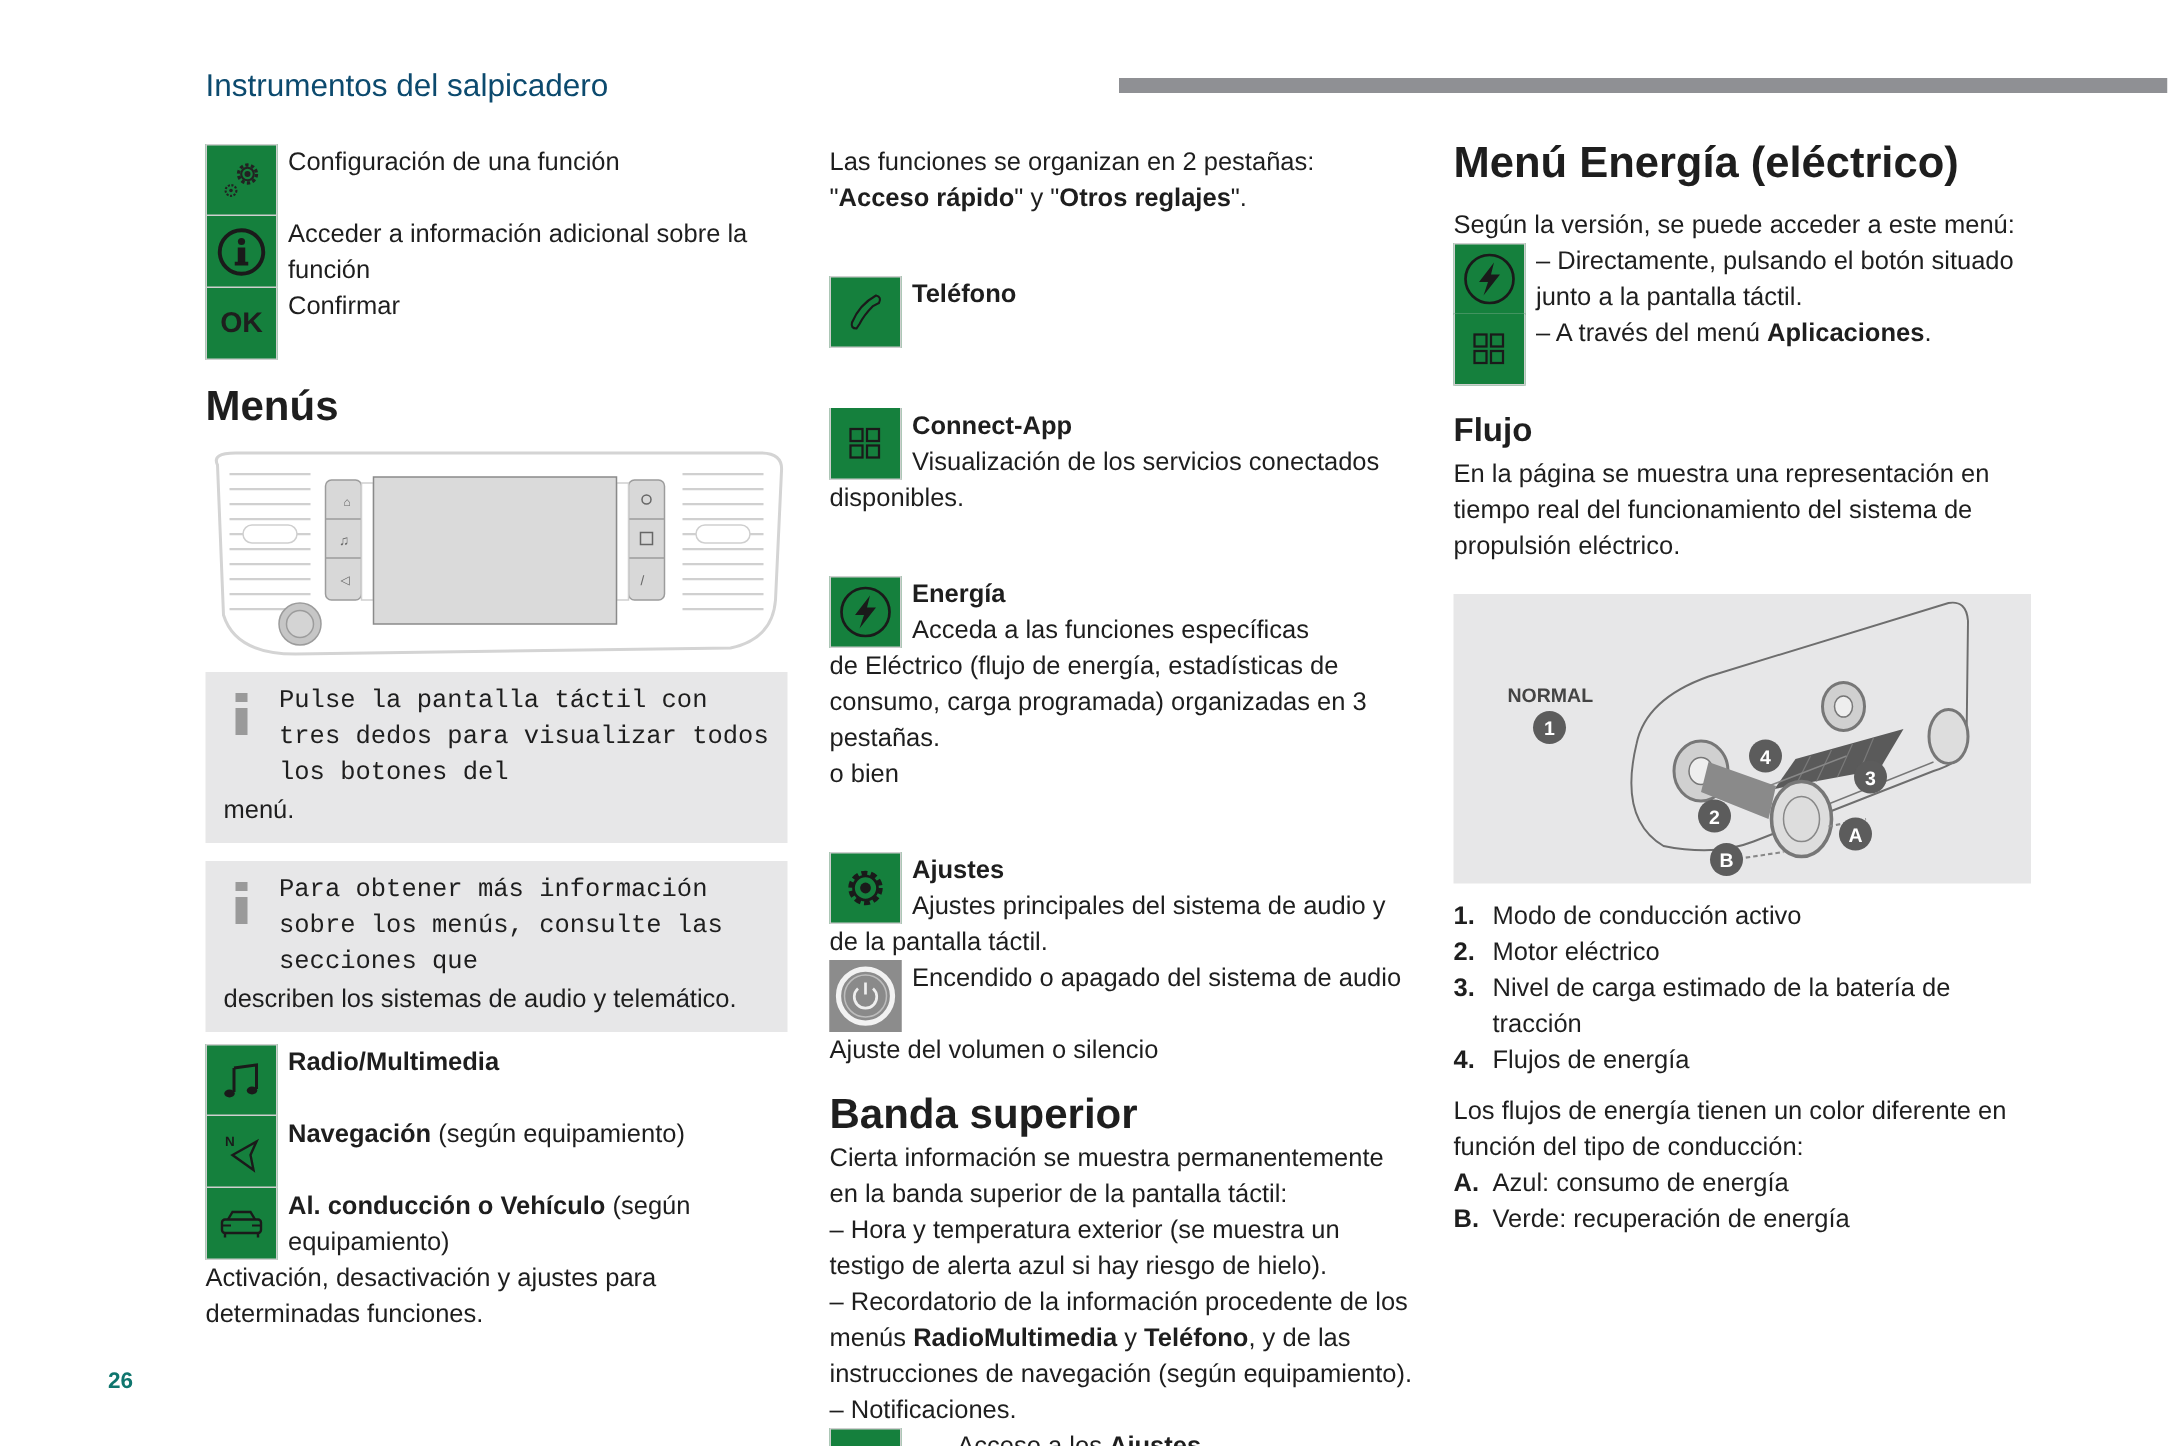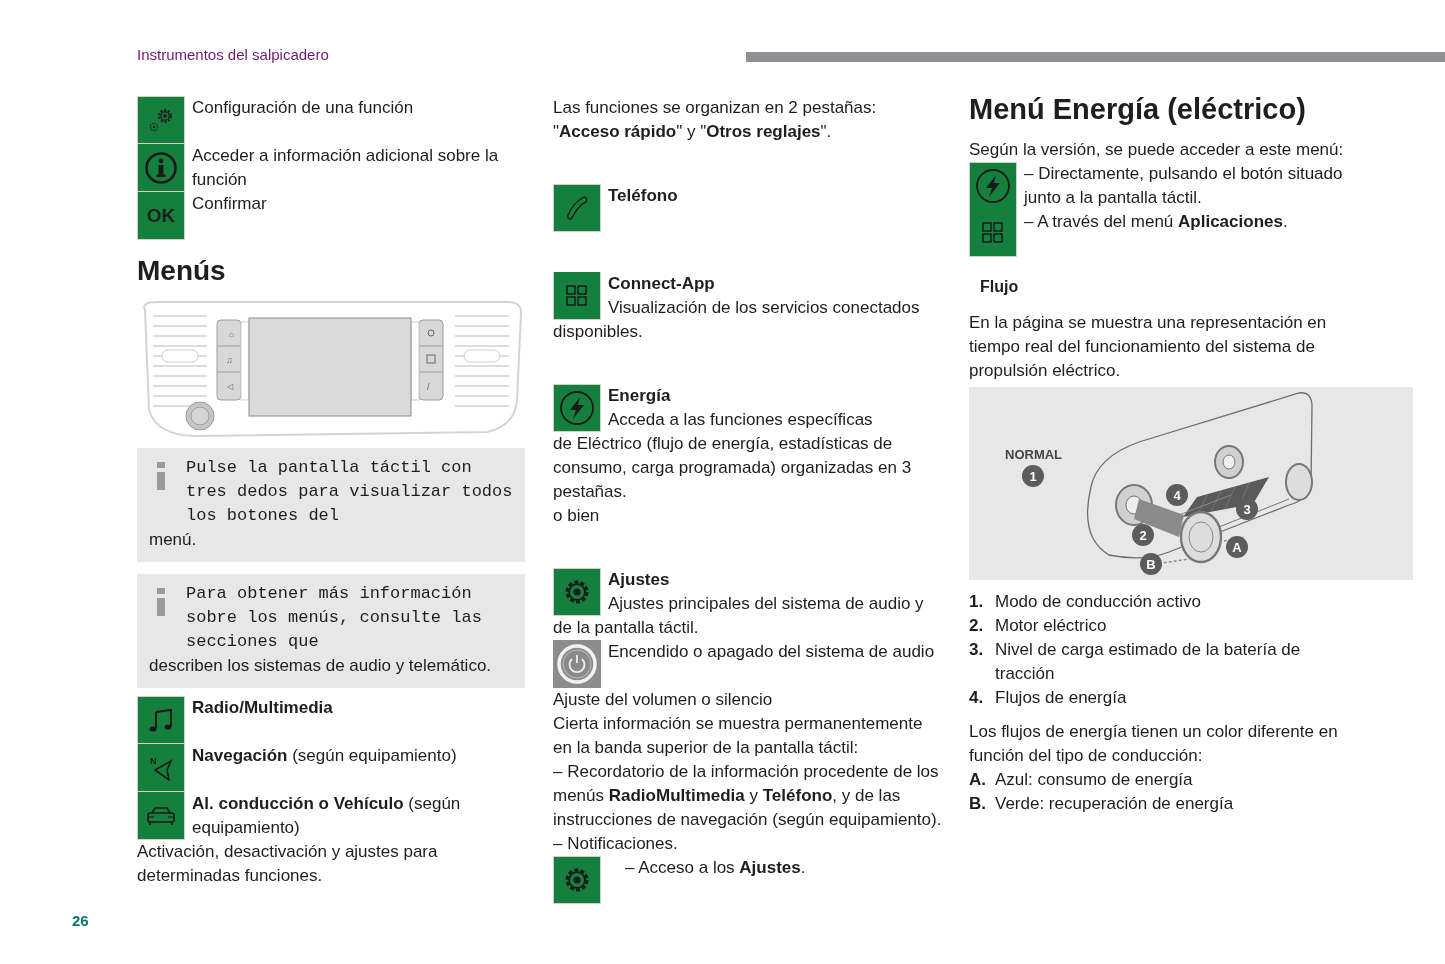--- a/index.html
+++ b/index.html
@@ -2,21 +2,21 @@
 <html><head>
 <meta charset="utf-8">
 <style>
   html, body { margin: 0; padding: 0; background: #ffffff; }
   body {
     width: 1445px; height: 964px; position: relative; overflow: hidden;
     font-family: "Liberation Sans", sans-serif; color: #1e1e1e;
   }
   .header-title {
     position: absolute; left: 137px; top: 46px;
-    font-size: 15px; color: #701a75;
+    font-size: 21px; color: #0c4a6e;
   }
   .header-bar {
     position: absolute; left: 746px; top: 52px; width: 699px; height: 10px;
     background: #8f9094;
   }
   .page-number {
     position: absolute; left: 72px; top: 912px;
     font-size: 15px; font-weight: bold; color: #0f766e;
   }
   .col { position: absolute; top: 96px; font-size: 17px; line-height: 24px; }
@@ -32,21 +32,21 @@
   }
   .icon-box.stacked { border-top: none; height: 47px; }
   .icon-box.dark { background: #8c8c8c; border-color: #8c8c8c; }
   .icon-text { margin-left: 55px; }
   .bold { font-weight: bold; margin-top: 40px; }
 
   h2.section {
     font-size: 28px; font-weight: bold; margin: 0; line-height: 34px; color: #1e1e1e;
   }
   h3.sub {
-    font-size: 16px; font-weight: bold; margin: 11px; line-height: 26px;
+    font-size: 22px; font-weight: bold; margin: 0; line-height: 26px;
   }
   .note {
     background: #e7e7e8; padding: 8px 12px 10px 12px; position: relative;
   }
   .note .note-i {
     position: absolute; left: 20px; top: 14px; width: 8px; height: 30px;
   }
   .note .note-i .dot { width: 8px; height: 6px; background: #9a9a9a; }
   .note .note-i .stem { width: 8px; height: 18px; background: #9a9a9a; margin-top: 4px; }
   .note .first { padding-left: 37px; font-family: Liberation Mono, monospace; }
@@ -261,21 +261,23 @@
         <circle cx="21" cy="21" r="18" fill="#8c8c8c" stroke="#f2f2f2" stroke-width="3.5"></circle>
         <circle cx="21" cy="21" r="14" fill="#8a8a8a" stroke="#bdbdbd" stroke-width="1"></circle>
         <path d="M16,16 A7.5,7.5 0 1 0 26,16" fill="none" stroke="#eeeeee" stroke-width="1.8"></path>
         <line x1="21" y1="12" x2="21" y2="20" stroke="#eeeeee" stroke-width="1.8"></line>
       </svg>
     </div>
     <div class="icon-text">Encendido o apagado del sistema de audio</div>
   </div>
   <div>Ajuste del volumen o silencio</div>
 
+  <h2 class="section" style="margin-top:14px">Banda superior</h2>
   <div>Cierta información se muestra permanentemente en la banda superior de la pantalla táctil:</div>
+  <div>–  Hora y temperatura exterior (se muestra un testigo de alerta azul si hay riesgo de hielo).</div>
   <div><span>–  Recordatorio de la información procedente de los menús </span><span class="bold">RadioMultimedia</span><span> y </span><span class="bold">Teléfono</span><span>, y de las instrucciones de navegación (según equipamiento).</span></div>
   <div>–  Notificaciones.</div>
   <div class="icon-row">
     <div class="icon-box">
       <svg width="30" height="30" viewBox="0 0 30 30">
         <circle cx="15" cy="15" r="10" fill="none" stroke="#1a1a1a" stroke-width="3" stroke-dasharray="4 2.3"></circle>
         <circle cx="15" cy="15" r="8" fill="none" stroke="#1a1a1a" stroke-width="1.8"></circle>
         <circle cx="15" cy="15" r="3.6" fill="#1a1a1a"></circle>
       </svg>
     </div>
@@ -301,21 +303,21 @@
           <rect x="13" y="13" width="8" height="8"></rect>
       </svg>
     </div>
     <div class="icon-text">–  Directamente, pulsando el botón situado junto a la pantalla táctil.</div>
     <div class="icon-text"><span>–  A través del menú </span><span class="bold">Aplicaciones</span><span>.</span></div>
   </div>
 
   <h3 class="sub" style="margin-top:16px">Flujo</h3>
   <div style="margin-top:4px">En la página se muestra una representación en tiempo real del funcionamiento del sistema de propulsión eléctrico.</div>
 
-  <div class="illustration" style="margin-top:4px;width:444px;height:193px">
+  <div class="illustration" style="margin-top:20px;width:385px;height:193px">
     <svg width="385" height="193" viewBox="0 0 385 193">
       <path d="M140,168 Q110,150 122,100 Q128,70 170,55 L330,6 Q342,4 343,18 L342,100 Q340,112 320,118 L200,165 Q175,175 140,168 Z" fill="none" stroke="#6e6e6e" stroke-width="1.3"></path>
       <polygon points="228,110 300,90 284,117 214,130" fill="#5a5a5a"></polygon>
       <g stroke="#7a7a7a" stroke-width="0.8">
           <line x1="238" y1="108" x2="228" y2="128"></line>
           <line x1="252" y1="104" x2="242" y2="125"></line>
           <line x1="266" y1="100" x2="256" y2="122"></line>
           <line x1="280" y1="96" x2="270" y2="120"></line>
         </g>
       <ellipse cx="260" cy="75" rx="14" ry="16" fill="#d0d0d0" stroke="#777" stroke-width="2"></ellipse>

